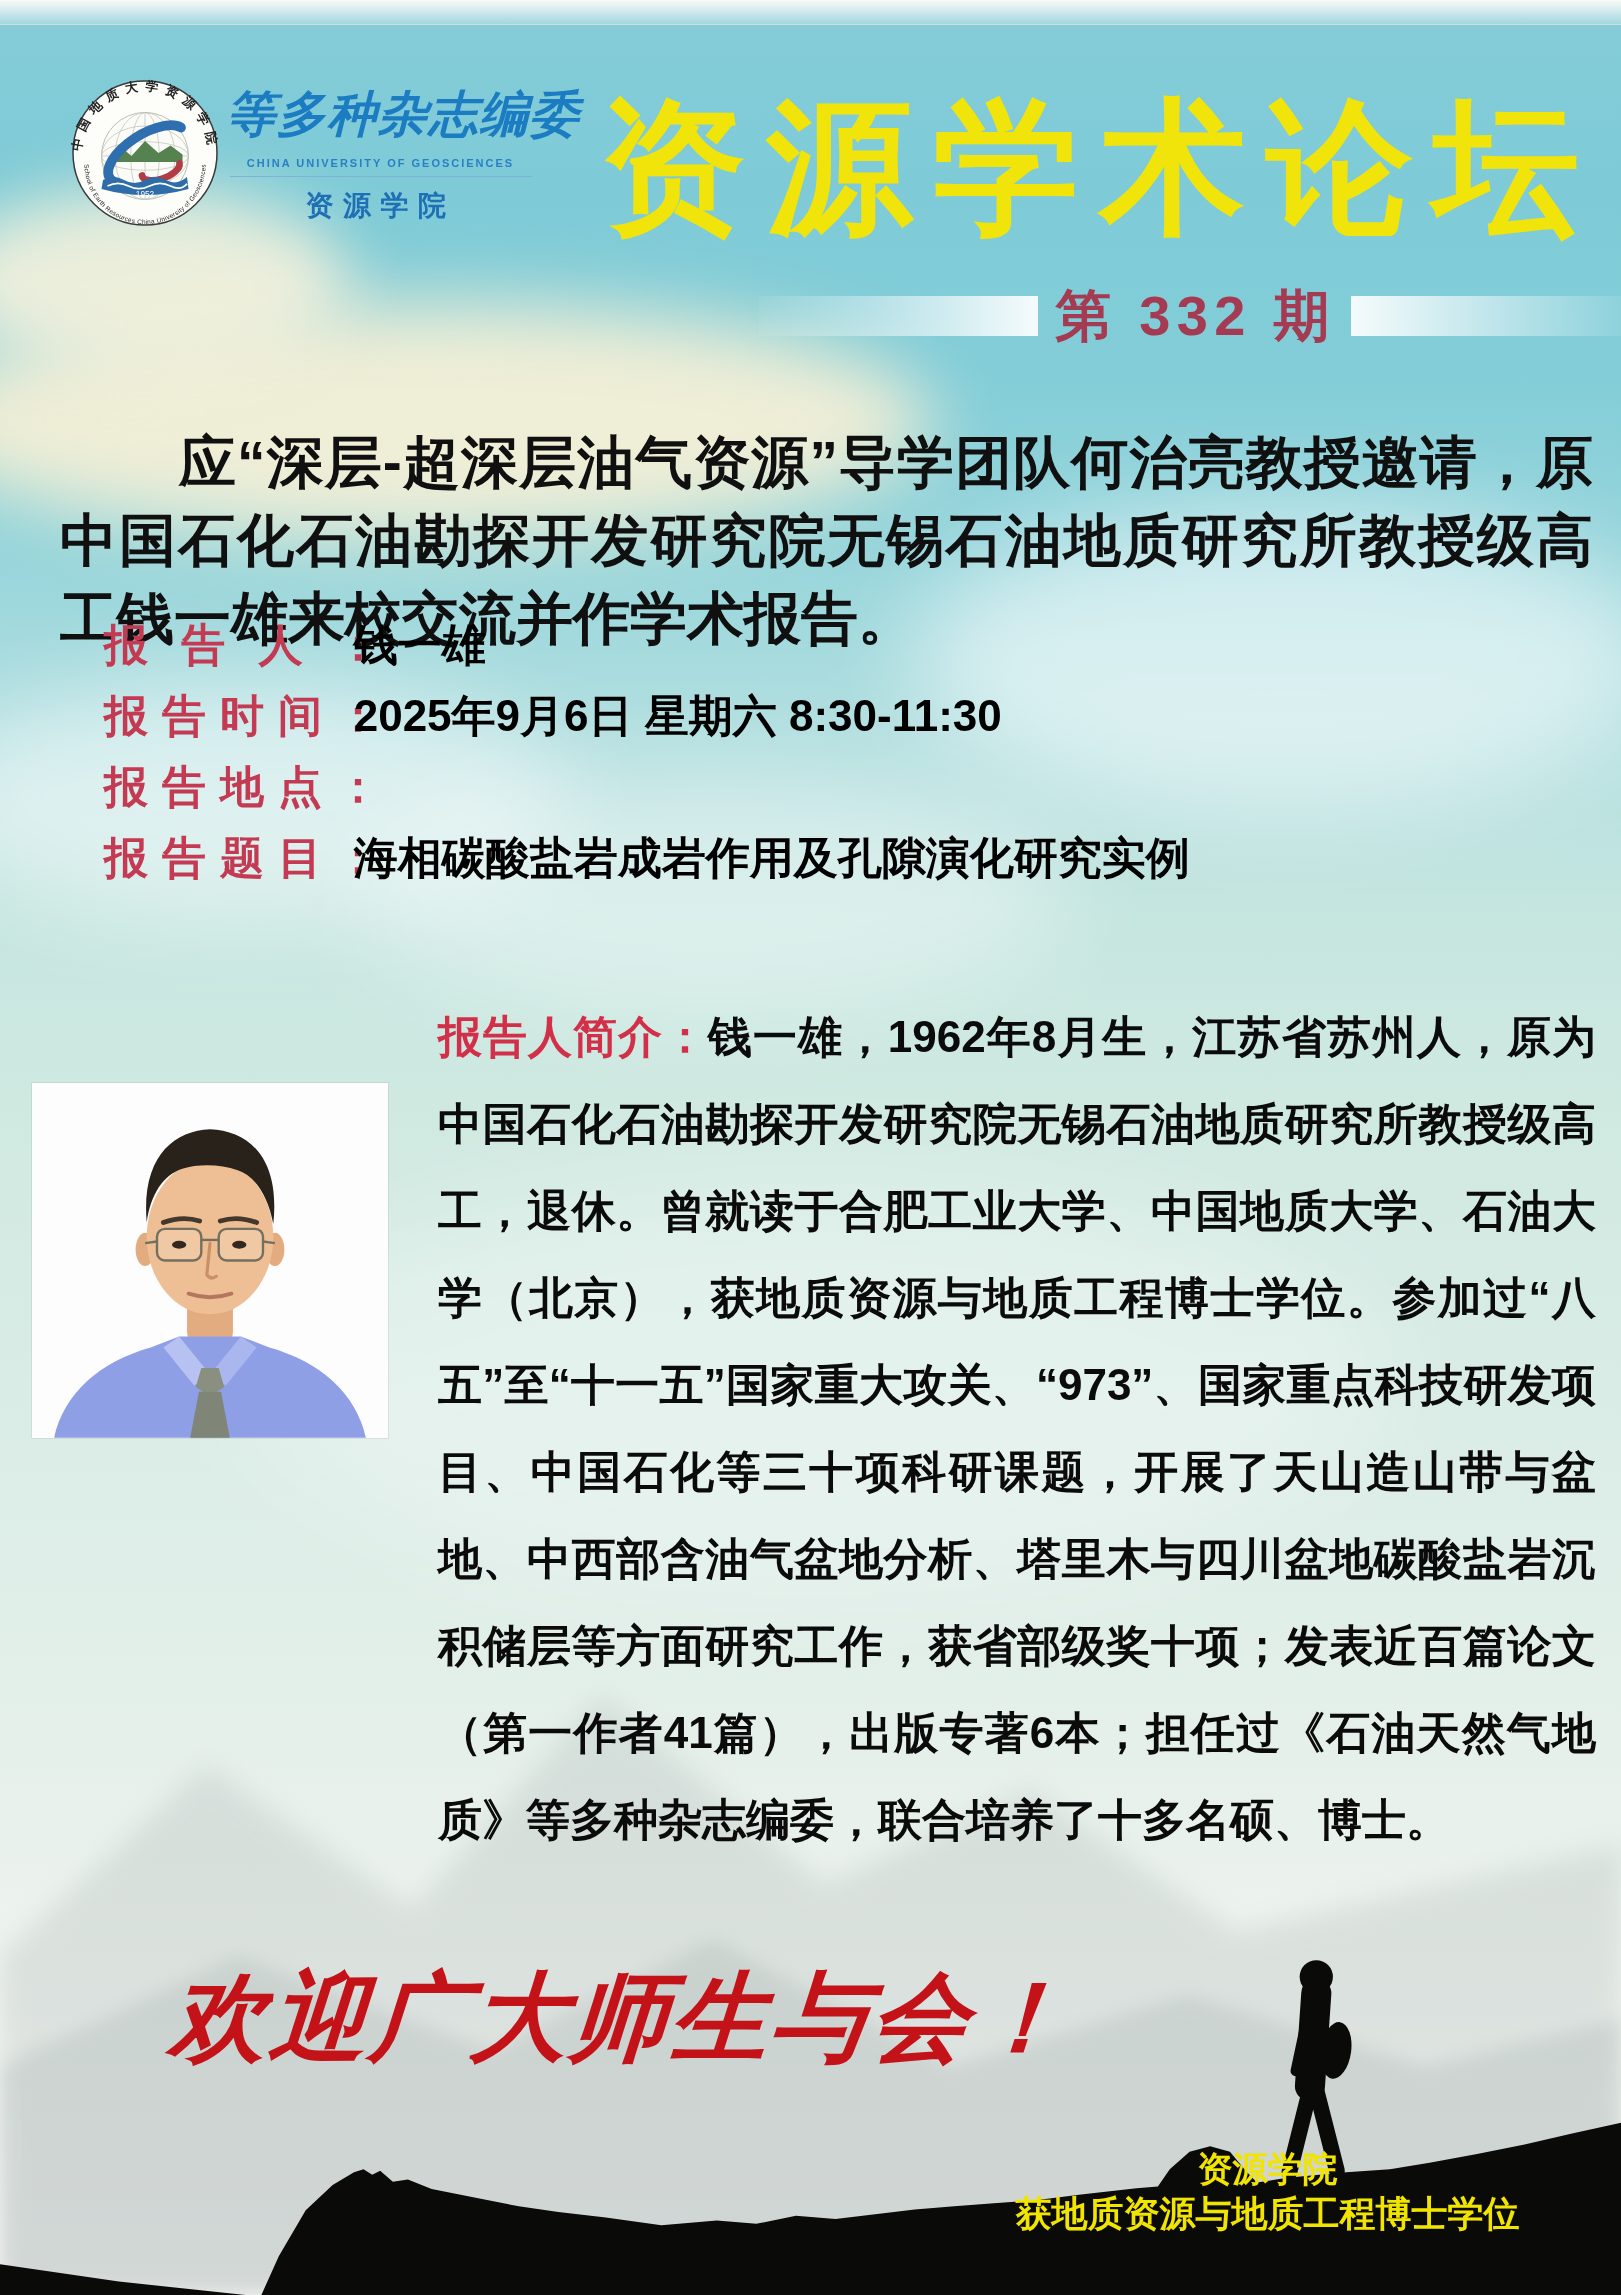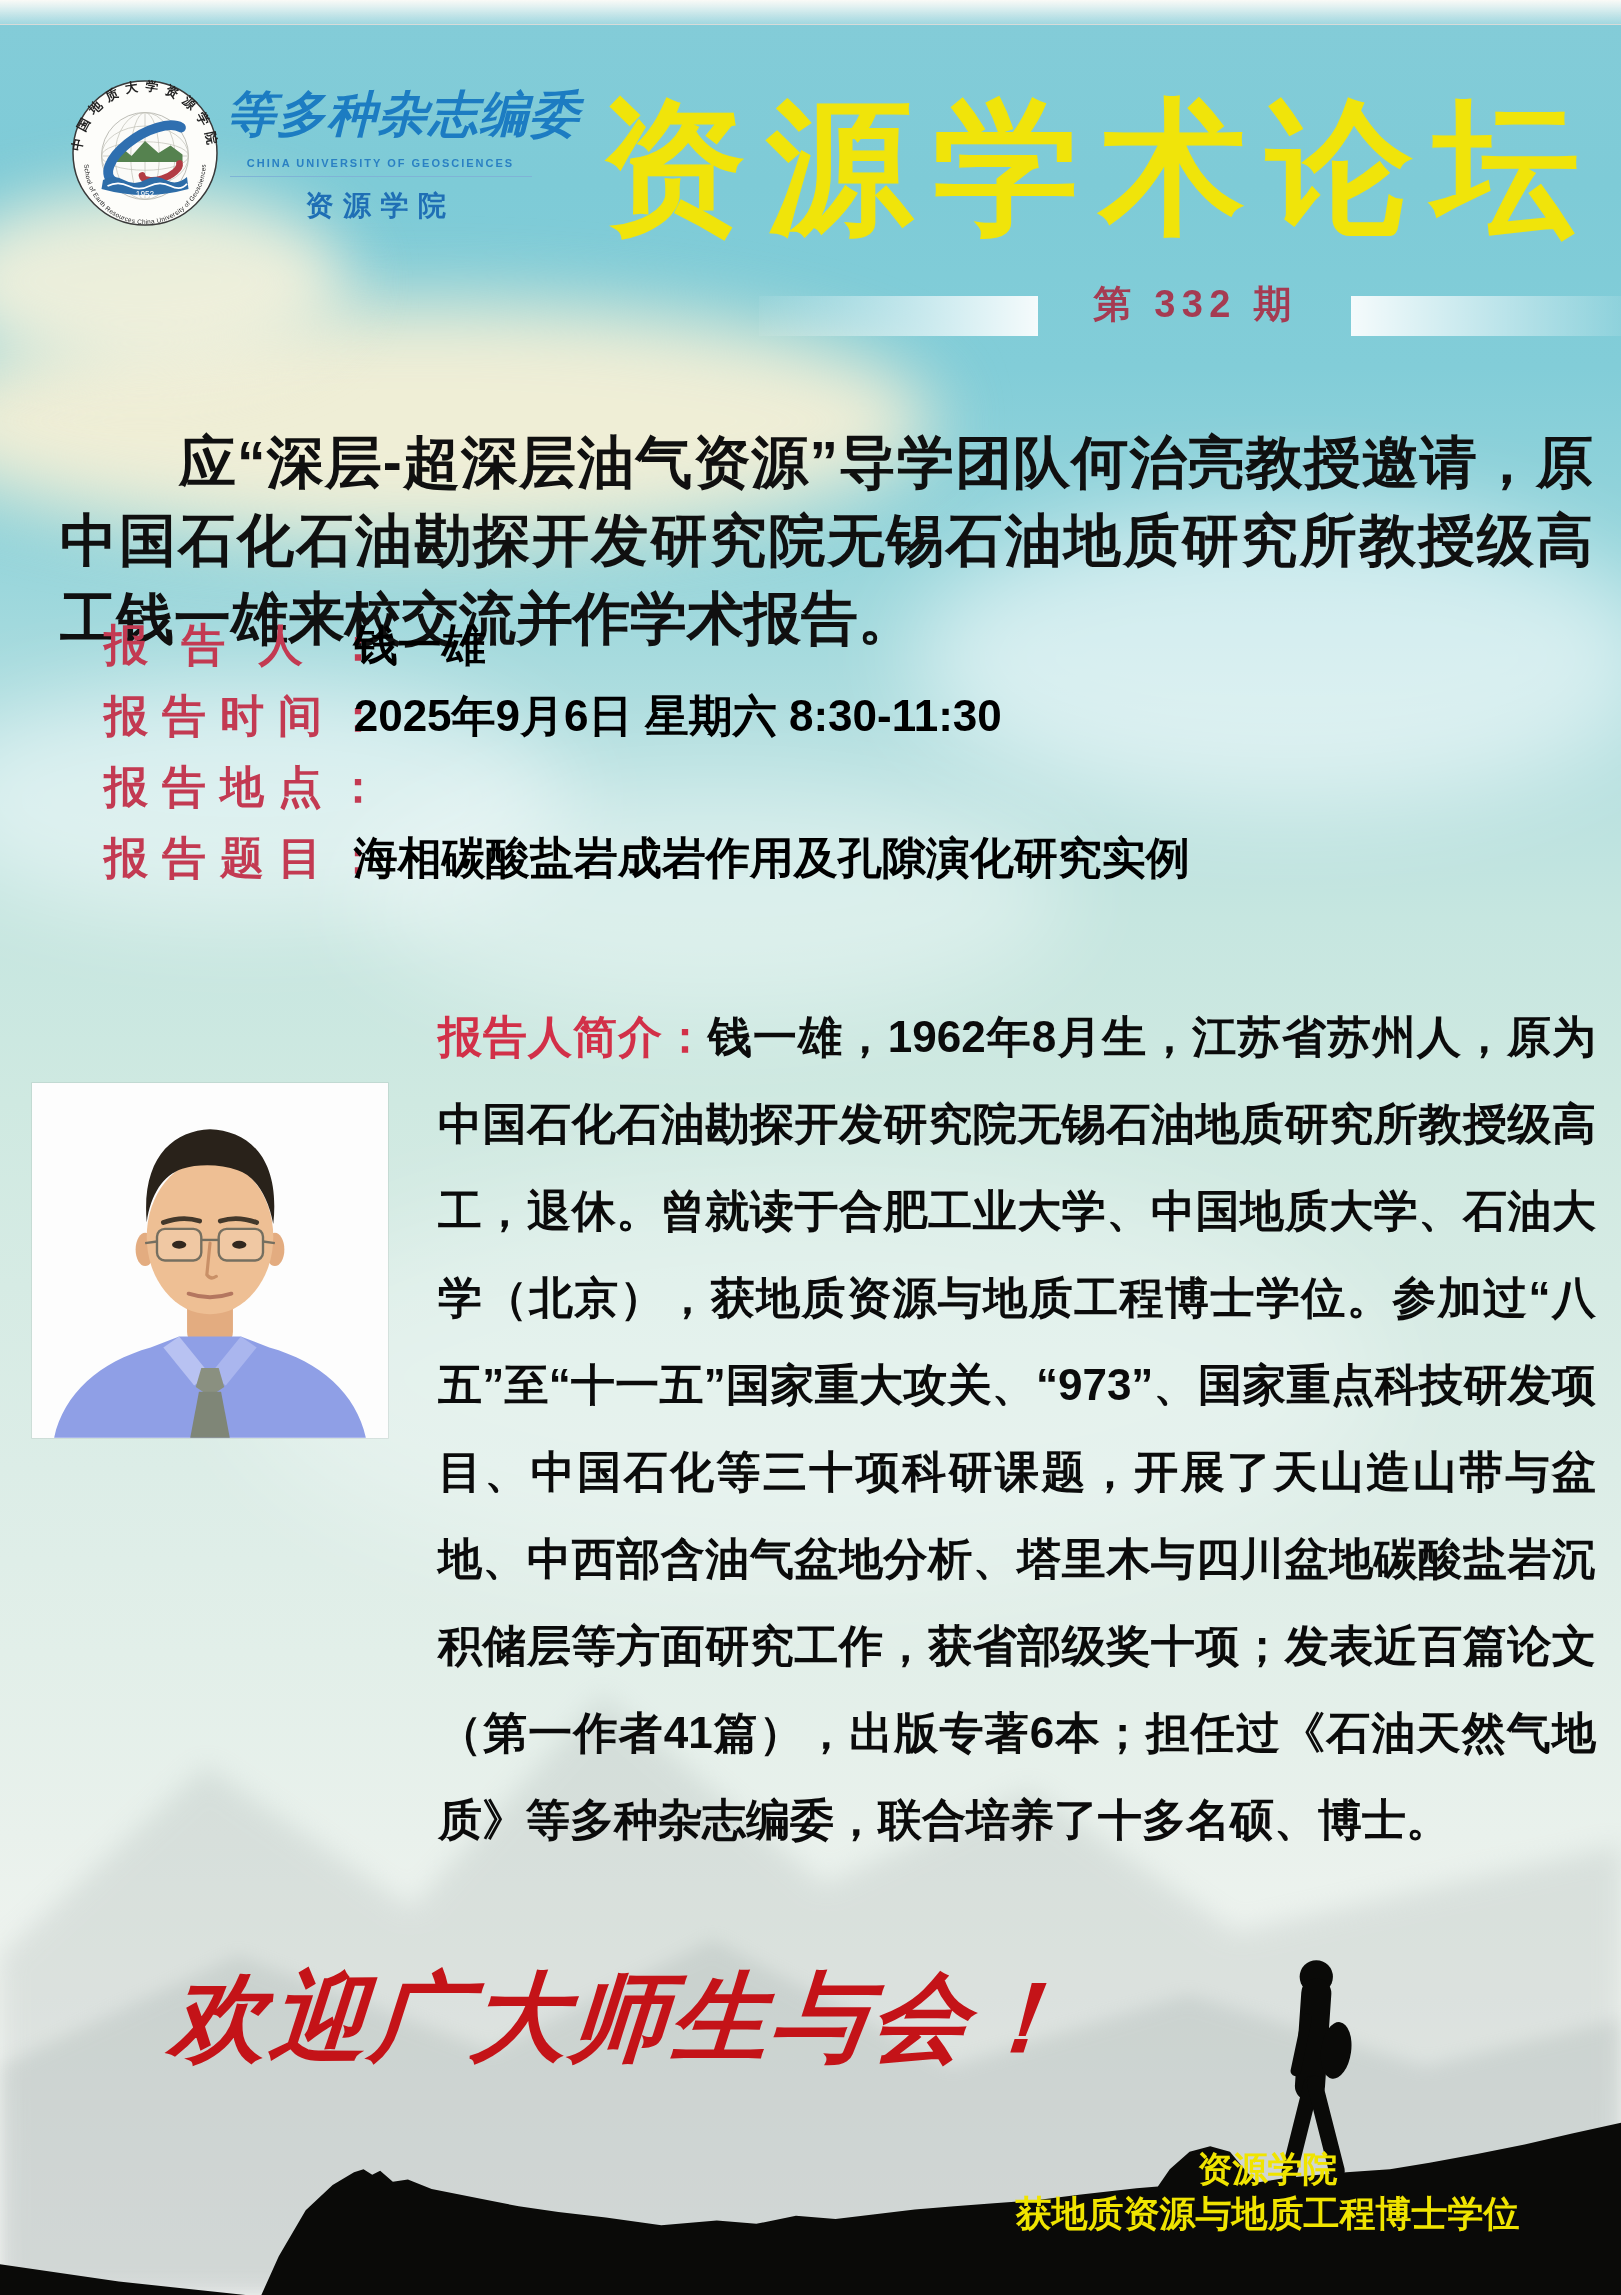--- a/index.html
+++ b/index.html
@@ -36,21 +36,21 @@
   .forum-title{position:absolute;left:600px;top:95px;width:1015px;z-index:5;
     font-size:146px;line-height:146px;font-weight:900;color:#f0e40a;
     letter-spacing:20.6px;white-space:nowrap;}
   .issue-row{position:absolute;left:0;top:279px;width:1622px;height:76px;z-index:5;}
   .issue-bar{position:absolute;top:17.4px;height:40px;}
   .issue-bar.left{left:759px;width:279px;
     background:linear-gradient(90deg,rgba(255,255,255,.05),rgba(255,255,255,.92));}
   .issue-bar.right{left:1351px;width:271px;
     background:linear-gradient(90deg,rgba(255,255,255,.92),rgba(255,255,255,.10));}
   .issue-text{position:absolute;left:1045px;top:0;width:301px;text-align:center;
-    font-size:38px;font-weight:700;color:#a53b52;letter-spacing:6.3px;white-space:nowrap;}
+    font-size:56px;font-weight:700;color:#a53b52;letter-spacing:6.3px;white-space:nowrap;}
   
   .intro{position:absolute;left:60px;top:366px;width:1533px;z-index:5;
     font-size:57px;line-height:78px;font-weight:600;color:#101010;
     text-align:justify;text-indent:119px;}
   
   .info{position:absolute;left:63px;top:610px;width:1528px;z-index:5;margin-left:41px;}
   .info-row{height:71px;display:flex;align-items:center;}
   .info-label{display:inline-block;width:276px;font-size:44px;font-weight:600;
     color:#c33a52;text-align:justify;text-align-last:justify;}
   .info-value{margin-left:-6.3px;padding-left:0;font-size:44px;font-weight:800;color:#000;

